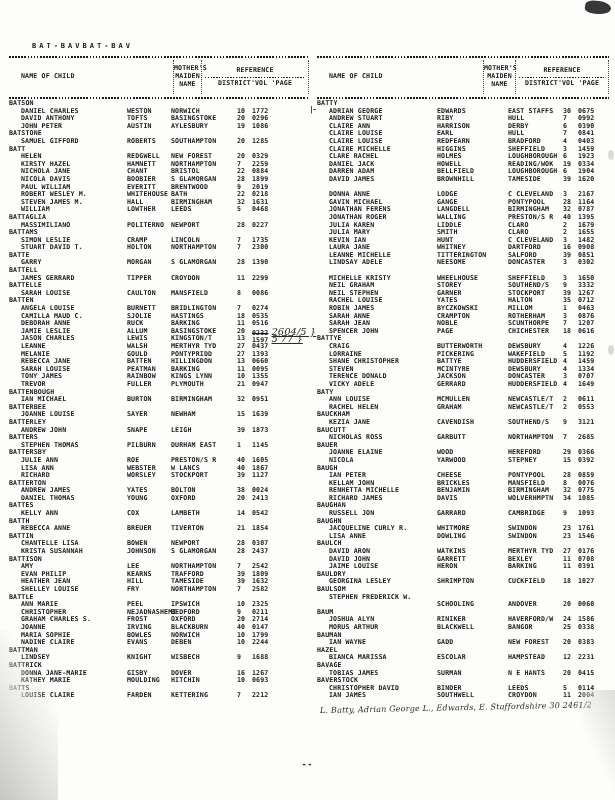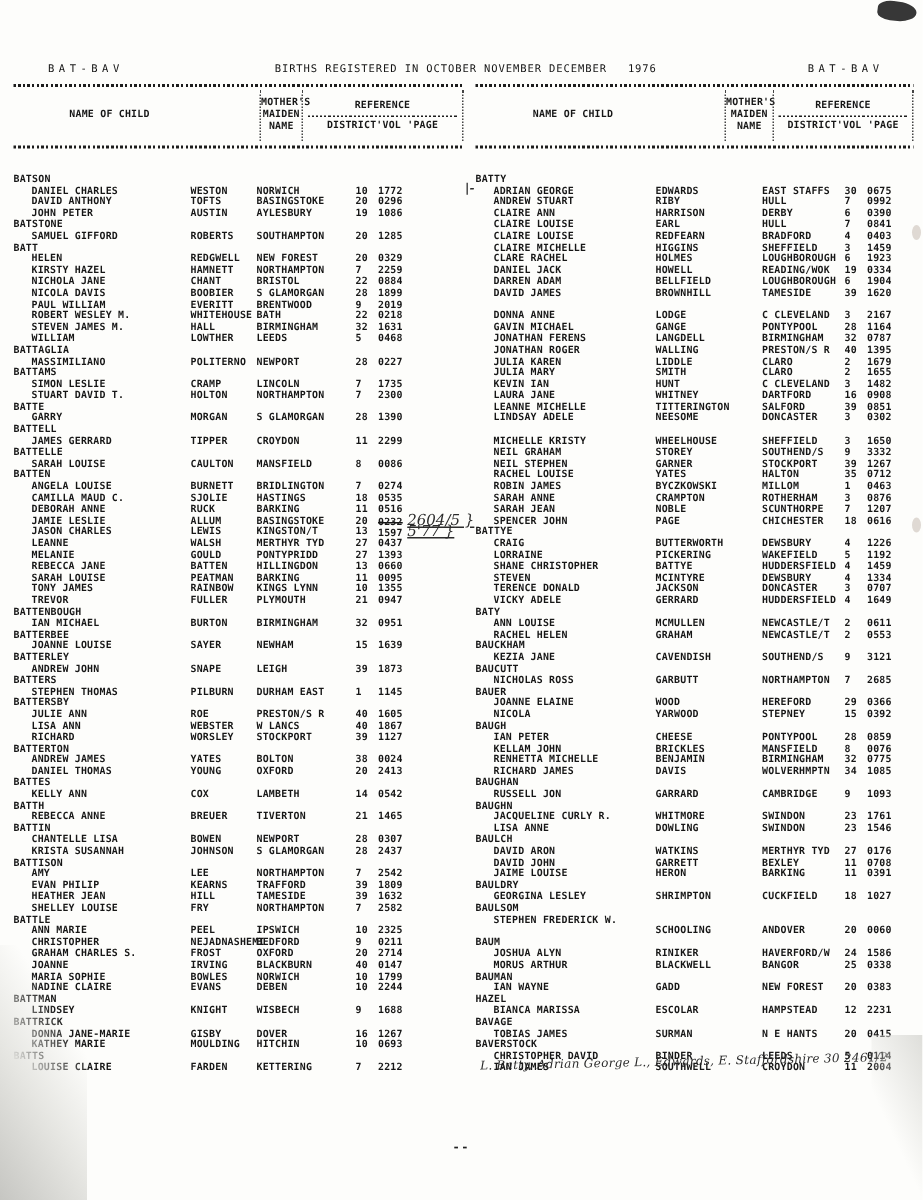--- a/index.html
+++ b/index.html
@@ -13,41 +13,41 @@
   .blob-tr{position:absolute;top:1px;right:4px;width:26px;height:13px;background:#262626;
     border-radius:45% 55% 60% 40%;transform:rotate(7deg);opacity:.92;}
   .curl-bl{position:absolute;left:0;bottom:0;width:58px;height:170px;
     background:linear-gradient(58deg,#c6c6c2 0%,#e6e6e2 40%,rgba(255,255,255,0) 72%);}
   .edge-br{position:absolute;right:0;bottom:0;width:34px;height:110px;
     background:linear-gradient(245deg,#dededa 0%,rgba(255,255,255,0) 60%);}
   .smudge-r{position:absolute;right:1px;width:6px;height:10px;background:#d7cfc9;opacity:.8;border-radius:50%;}
   
   .topbar{
     position:absolute;top:42px;left:0;right:0;display:flex;align-items:center;
-    padding:0 26px 0 32px;font-size:7px;font-weight:400;color:#141414;white-space:nowrap;
+    padding:0 26px 0 32px;font-size:7px;font-weight:700;color:#141414;white-space:nowrap;
   }
   .range{letter-spacing:3px;}
   .titlewrap{flex:1;text-align:center;letter-spacing:.6px;}
   .titlewrap .yr{margin-left:14px;}
   
   .col{position:absolute;top:55px;font-size:6.6px;line-height:7.6px;font-weight:700;color:#161616;letter-spacing:.15px;}
   .col-left{left:9px;width:300px;}
   .col-right{left:317px;width:292px;}
   .dashrow{height:2px;margin:1px 0;
     background:repeating-linear-gradient(90deg,#1c1c1c 0 1.6px,rgba(0,0,0,0) 1.6px 3.1px);}
   .hdrgrid{display:grid;min-height:34px;padding:1px 0 2px;}
   .col-left  .hdrgrid{grid-template-columns:116px 76px 1fr;}
   .col-right .hdrgrid{grid-template-columns:118px 80px 1fr;}
   .hc{display:flex;flex-direction:column;justify-content:center;text-align:center;gap:1px;}
-  .hc-name{align-items:center;padding-left:12px;}
+  .hc-name{align-items:flex-start;padding-left:12px;}
   .hc-maiden{border-left:1px dotted #444;margin-left:48px;}
   .hc-ref{border-left:1px dotted #444;border-right:1px dotted #444;}
   .refdash{height:1px;margin:1px 3px;
     background:repeating-linear-gradient(90deg,#1c1c1c 0 1.4px,rgba(0,0,0,0) 1.4px 2.8px);}
-  .rows{margin-top:17px;}
+  .rows{margin-top:1px;}
   .surname{height:7.6px;white-space:nowrap;}
   .row{display:grid;height:7.6px;white-space:nowrap;position:relative;}
   .col-left  .row{grid-template-columns:118px 44px 66px 15px 26px;}
   .col-right .row{grid-template-columns:120px 71px 55px 15px 26px;}
   .c-child{padding-left:12px;overflow:visible;}
   .c-moth,.c-dist,.c-vol,.c-page{overflow:visible;}
   .row.blank{height:7.6px;}
   .struck{text-decoration:line-through;text-decoration-thickness:1.2px;}
   
   .hand{font-family:"DejaVu Serif",serif;font-style:italic;font-weight:400;color:#2b2b2b;}
@@ -58,21 +58,20 @@
   .footer-mark{position:absolute;left:0;right:0;top:760px;text-align:center;
     font-size:8px;font-weight:700;color:#222;letter-spacing:1px;}
 </style>
 </head>
 <body>
 
 <div class="paper">
 
   <div class="topbar">
     <span class="range">BAT-BAV</span>
-    <span class="titlewrap"><span>BIRTHS REGISTERED IN OCTOBER NOVEMBER DECEMBER</span><span class="yr">1976</span></span>
     <span class="range">BAT-BAV</span>
   </div>
 
   <div class="col col-left">
     <div class="dashrow"></div>
     <div class="hdrgrid">
       <div class="hc hc-name">
           <span>NAME OF CHILD</span>
         </div>
       <div class="hc hc-maiden">
@@ -375,21 +374,21 @@
           <span class="c-dist">LAMBETH</span>
           <span class="c-vol">14</span>
           <span class="c-page">0542</span>
         </div>
         <div class="surname">BATTH</div>
         <div class="row">
           <span class="c-child">REBECCA ANNE</span>
           <span class="c-moth">BREUER</span>
           <span class="c-dist">TIVERTON</span>
           <span class="c-vol">21</span>
-          <span class="c-page">1465</span>
+          <span class="c-page">1854</span>
         </div>
         <div class="surname">BATTIN</div>
         <div class="row">
           <span class="c-child">CHANTELLE LISA</span>
           <span class="c-moth">BOWEN</span>
           <span class="c-dist">NEWPORT</span>
           <span class="c-vol">28</span>
           <span class="c-page">0307</span>
         </div>
         <div class="row">

